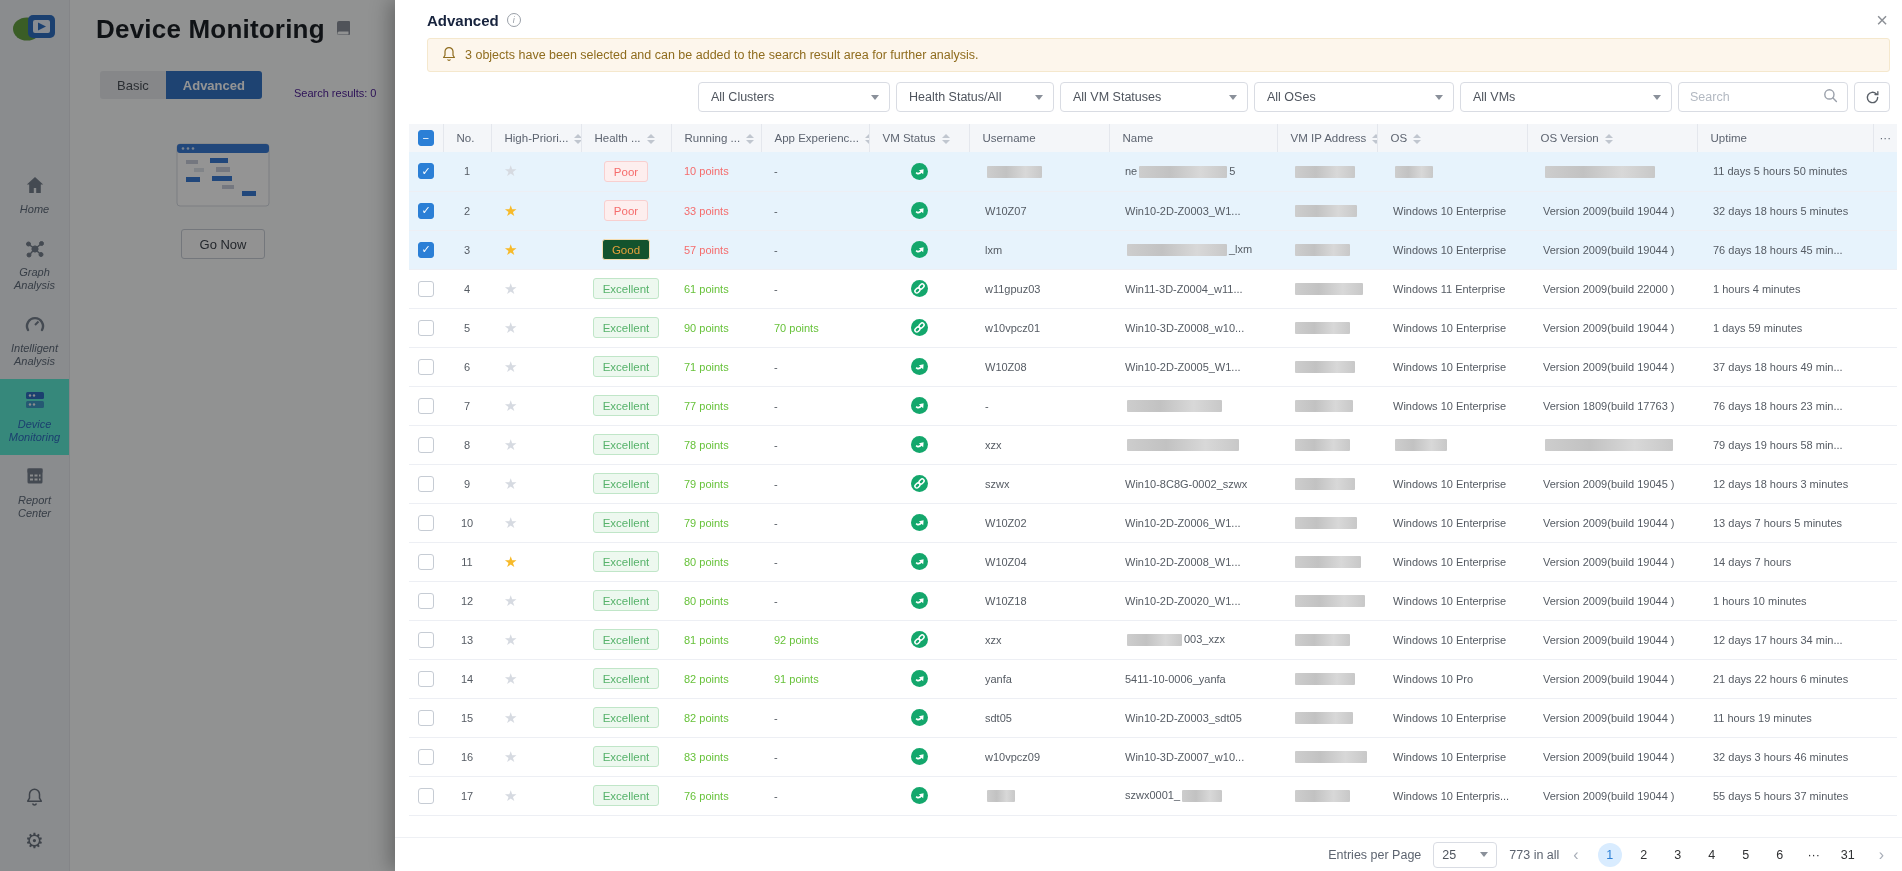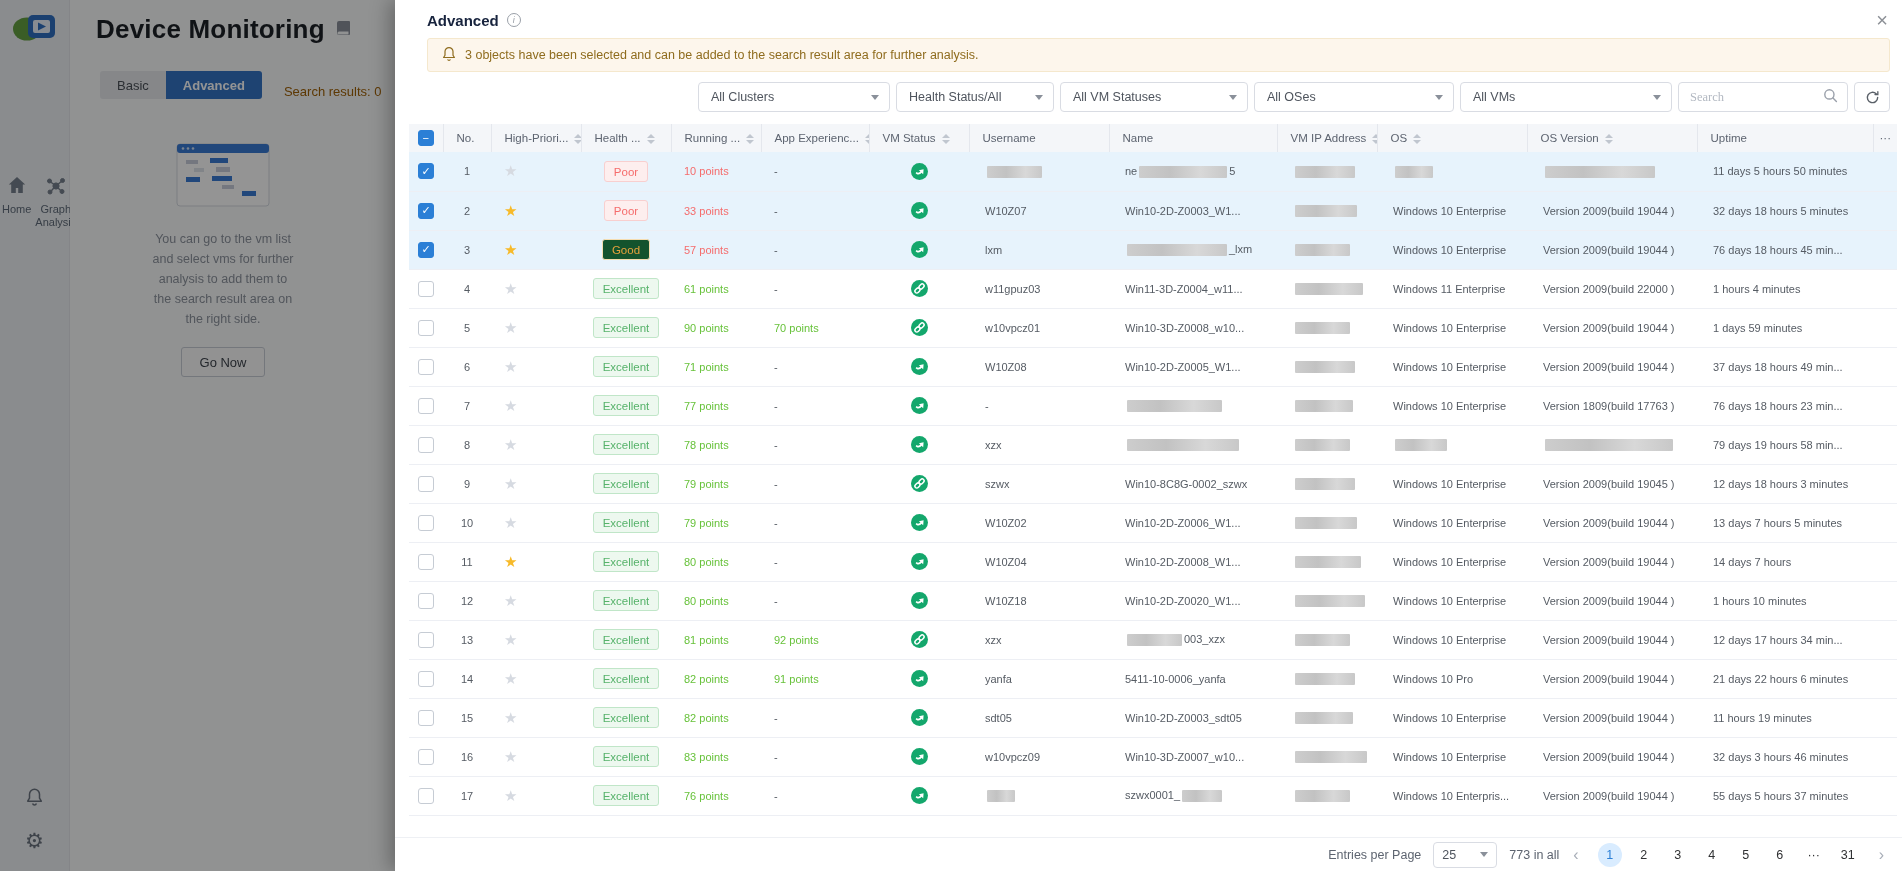--- a/index.html
+++ b/index.html
@@ -3,57 +3,57 @@
 <meta charset="utf-8">
 <style>
   html,body{margin:0;padding:0;background:#888;}
   *{box-sizing:border-box;}
   .stage{position:relative;width:1902px;height:871px;background:#fff;overflow:hidden;
          font-family:"Liberation Sans","DejaVu Sans",sans-serif;}
   
   .left-region{position:absolute;left:0;top:0;width:395px;height:100%;background:#f7f8fa;}
   .sidebar{position:absolute;left:0;top:0;width:70px;height:100%;background:#eef1f4;border-right:1px solid #e3e6ea;}
   .logo{margin:8px auto 0;width:48px;height:38px;text-align:center;}
-  #side-nav{margin-top:118px;display:flex;flex-direction:row;}
+  #side-nav{margin-top:118px;display:flex;flex-direction:column;font-style:italic;}
   .side-item{padding:11px 2px;text-align:center;color:#5f6b7a;cursor:pointer;}
   .side-item .s-ico{display:block;height:24px;color:#76808d;}
   .side-item .s-label{display:block;font-size:11px;line-height:13px;margin-top:4px;white-space:pre-line;}
-  .side-item.active{background:#fef9c3;}
+  .side-item.active{background:#5eead4;}
   .side-item.active .s-ico,.side-item.active .s-label{color:#2f6fc0;}
   .side-bottom{position:absolute;bottom:20px;left:0;right:0;display:flex;flex-direction:column;align-items:center;gap:20px;color:#6b7480;}
   .gear-glyph{font-size:21px;line-height:20px;}
   .content{position:absolute;left:70px;right:0;top:0;bottom:0;background:#fafbfc;}
   .content-header{padding:14px 0 0 26px;display:flex;align-items:center;gap:10px;}
   .content-header h1{margin:0;font-size:26px;font-weight:bold;color:#1d2127;letter-spacing:.2px;}
   .book{color:#8a9099;}
   .tabs-row{margin:26px 0 0 30px;display:flex;align-items:flex-end;}
   .tabgroup{display:flex;border-radius:3px;overflow:hidden;}
   .tab{height:28px;padding:0 17px;font-size:13px;display:flex;align-items:center;background:#e7e9ed;color:#4b5158;cursor:pointer;}
   .tab.active{background:#3474c4;color:#fff;font-weight:bold;}
-  .search-results{margin-left:22px;font-size:13px;color:#a16207;white-space:nowrap;}
+  .search-results{margin-left:32px;font-size:11px;color:#4c1d95;white-space:nowrap;}
   .empty-panel{margin:44px 0 0 40px;width:226px;display:flex;flex-direction:column;align-items:center;}
   .empty-text{margin-top:18px;font-size:12.5px;color:#8d949e;line-height:20px;text-align:center;}
   .go-now{margin-top:18px;width:84px;height:30px;border:1px solid #c9ced6;border-radius:3px;background:#fbfbfc;color:#3f454d;font-size:13px;cursor:pointer;}
   .dim{position:absolute;inset:0;background:rgba(0,0,0,.42);z-index:5;}
   
   .modal{position:absolute;left:395px;top:0;right:0;height:100%;background:#fff;z-index:10;
          box-shadow:-6px 0 18px rgba(0,0,0,.28);display:flex;flex-direction:column;}
   .modal-head{padding:10px 14px 4px 32px;display:flex;align-items:center;}
   .m-title{font-size:15px;font-weight:bold;color:#17233d;}
   .info{margin-left:8px;width:14px;height:14px;border:1px solid #9aa0a8;border-radius:50%;color:#9aa0a8;
         font-size:9px;display:inline-flex;align-items:center;justify-content:center;font-style:italic;cursor:pointer;}
   .close{margin-left:auto;font-size:20px;color:#8c9096;cursor:pointer;line-height:1;}
   .banner{margin:4px 12px 10px 32px;height:34px;display:flex;align-items:center;gap:9px;padding:0 14px;
           background:#fdf6ec;border:1px solid #f5e8cd;border-radius:3px;color:#8f6c1e;font-size:12.5px;}
   .filter-row{display:flex;justify-content:flex-end;align-items:center;gap:6px;padding:0 12px 12px 32px;}
   .fsel{height:30px;border:1px solid #d9dce3;border-radius:4px;background:#fff;display:flex;align-items:center;
         justify-content:space-between;padding:0 10px 0 12px;font-size:12.5px;color:#4e545d;cursor:pointer;}
   .dcaret{width:0;height:0;border-left:4px solid transparent;border-right:4px solid transparent;border-top:5px solid #8a909a;}
   .searchbox{width:170px;height:30px;border:1px solid #d9dce3;border-radius:4px;background:#fff;display:flex;align-items:center;padding:0 9px;}
-  .searchbox input{border:none;outline:none;flex:1;min-width:0;font-size:12.5px;color:#333;background:transparent;font-family:Liberation Serif, serif;}
+  .searchbox input{border:none;outline:none;flex:1;min-width:0;font-size:12.5px;color:#333;background:transparent;font-family:Liberation Sans, sans-serif;}
   .searchbox input::placeholder{color:#b3b9c2;}
   .refresh{width:36px;height:30px;border:1px solid #d9dce3;border-radius:4px;background:#fff;display:flex;align-items:center;justify-content:center;color:#5a6068;cursor:pointer;}
   .tablewrap{flex:1;padding:0 12px 0 14px;overflow:hidden;}
   table{border-collapse:collapse;table-layout:fixed;width:1488px;font-size:11px;color:#555b63;}
   thead th{height:28px;background:#f4f6f9;font-weight:normal;color:#5d6470;text-align:left;padding:0 4px 0 13px;
            font-size:11.5px;white-space:nowrap;overflow:hidden;}
   thead th+th{border-left:1px solid #e4e7ed;}
   thead th.center{text-align:center;padding:0;}
   tbody td{height:39px;border-bottom:1px solid #edeff4;padding:0 4px 0 13px;white-space:nowrap;overflow:hidden;}
   tbody tr.sel{background:#e7f3fc;}
@@ -195,27 +195,20 @@
             <rect x="10" y="17" width="12" height="4" fill="#c9cedb"></rect>
             <rect x="34" y="15" width="18" height="5" fill="#3a7bd5"></rect>
             <rect x="18" y="25" width="10" height="4" fill="#dfe3ea"></rect>
             <rect x="40" y="24" width="14" height="5" fill="#c9cedb"></rect>
             <rect x="10" y="34" width="14" height="5" fill="#3a7bd5"></rect>
             <rect x="36" y="33" width="20" height="5" fill="#3a7bd5"></rect>
             <rect x="46" y="42" width="12" height="4" fill="#c9cedb"></rect>
             <rect x="66" y="48" width="14" height="5" fill="#3a7bd5"></rect>
           </svg>
         </div>
-        <div class="empty-text" id="empty-text">
-            <div>You can go to the vm list</div>
-            <div>and select vms for further</div>
-            <div>analysis to add them to</div>
-            <div>the search result area on</div>
-            <div>the right side.</div>
-          </div>
         <button class="go-now">Go Now</button>
       </div>
     </section>
     <div class="dim"></div>
   </div>
 
   <div class="modal">
     <div class="modal-head">
       <span class="m-title">Advanced</span>
       <span class="info">i</span>

